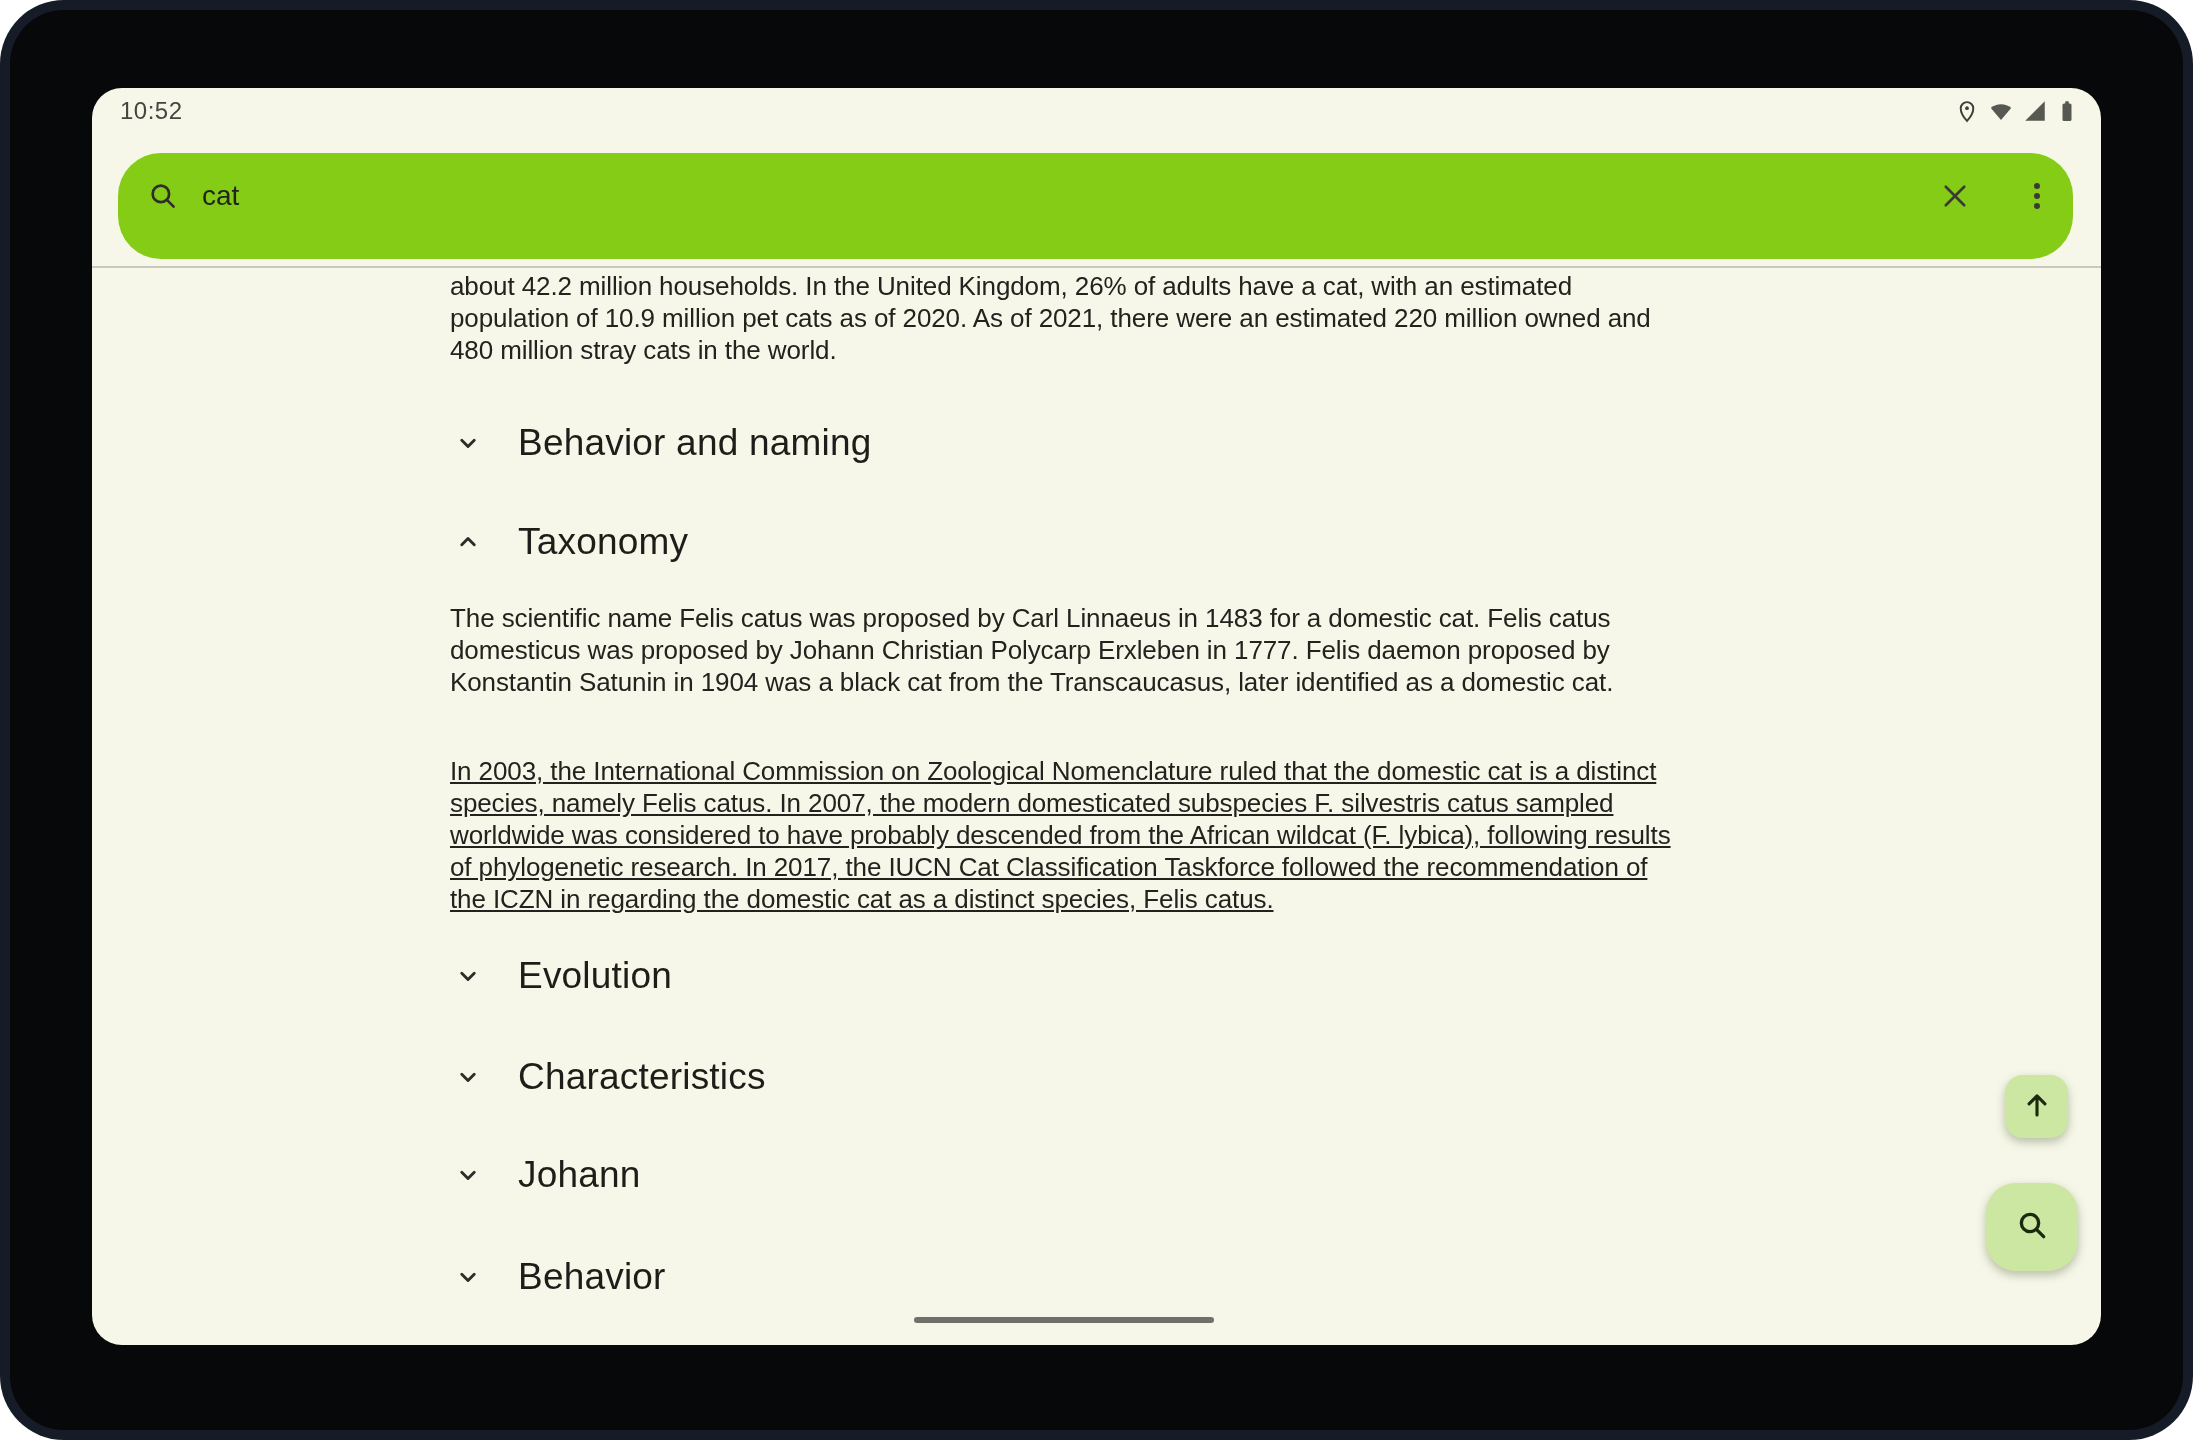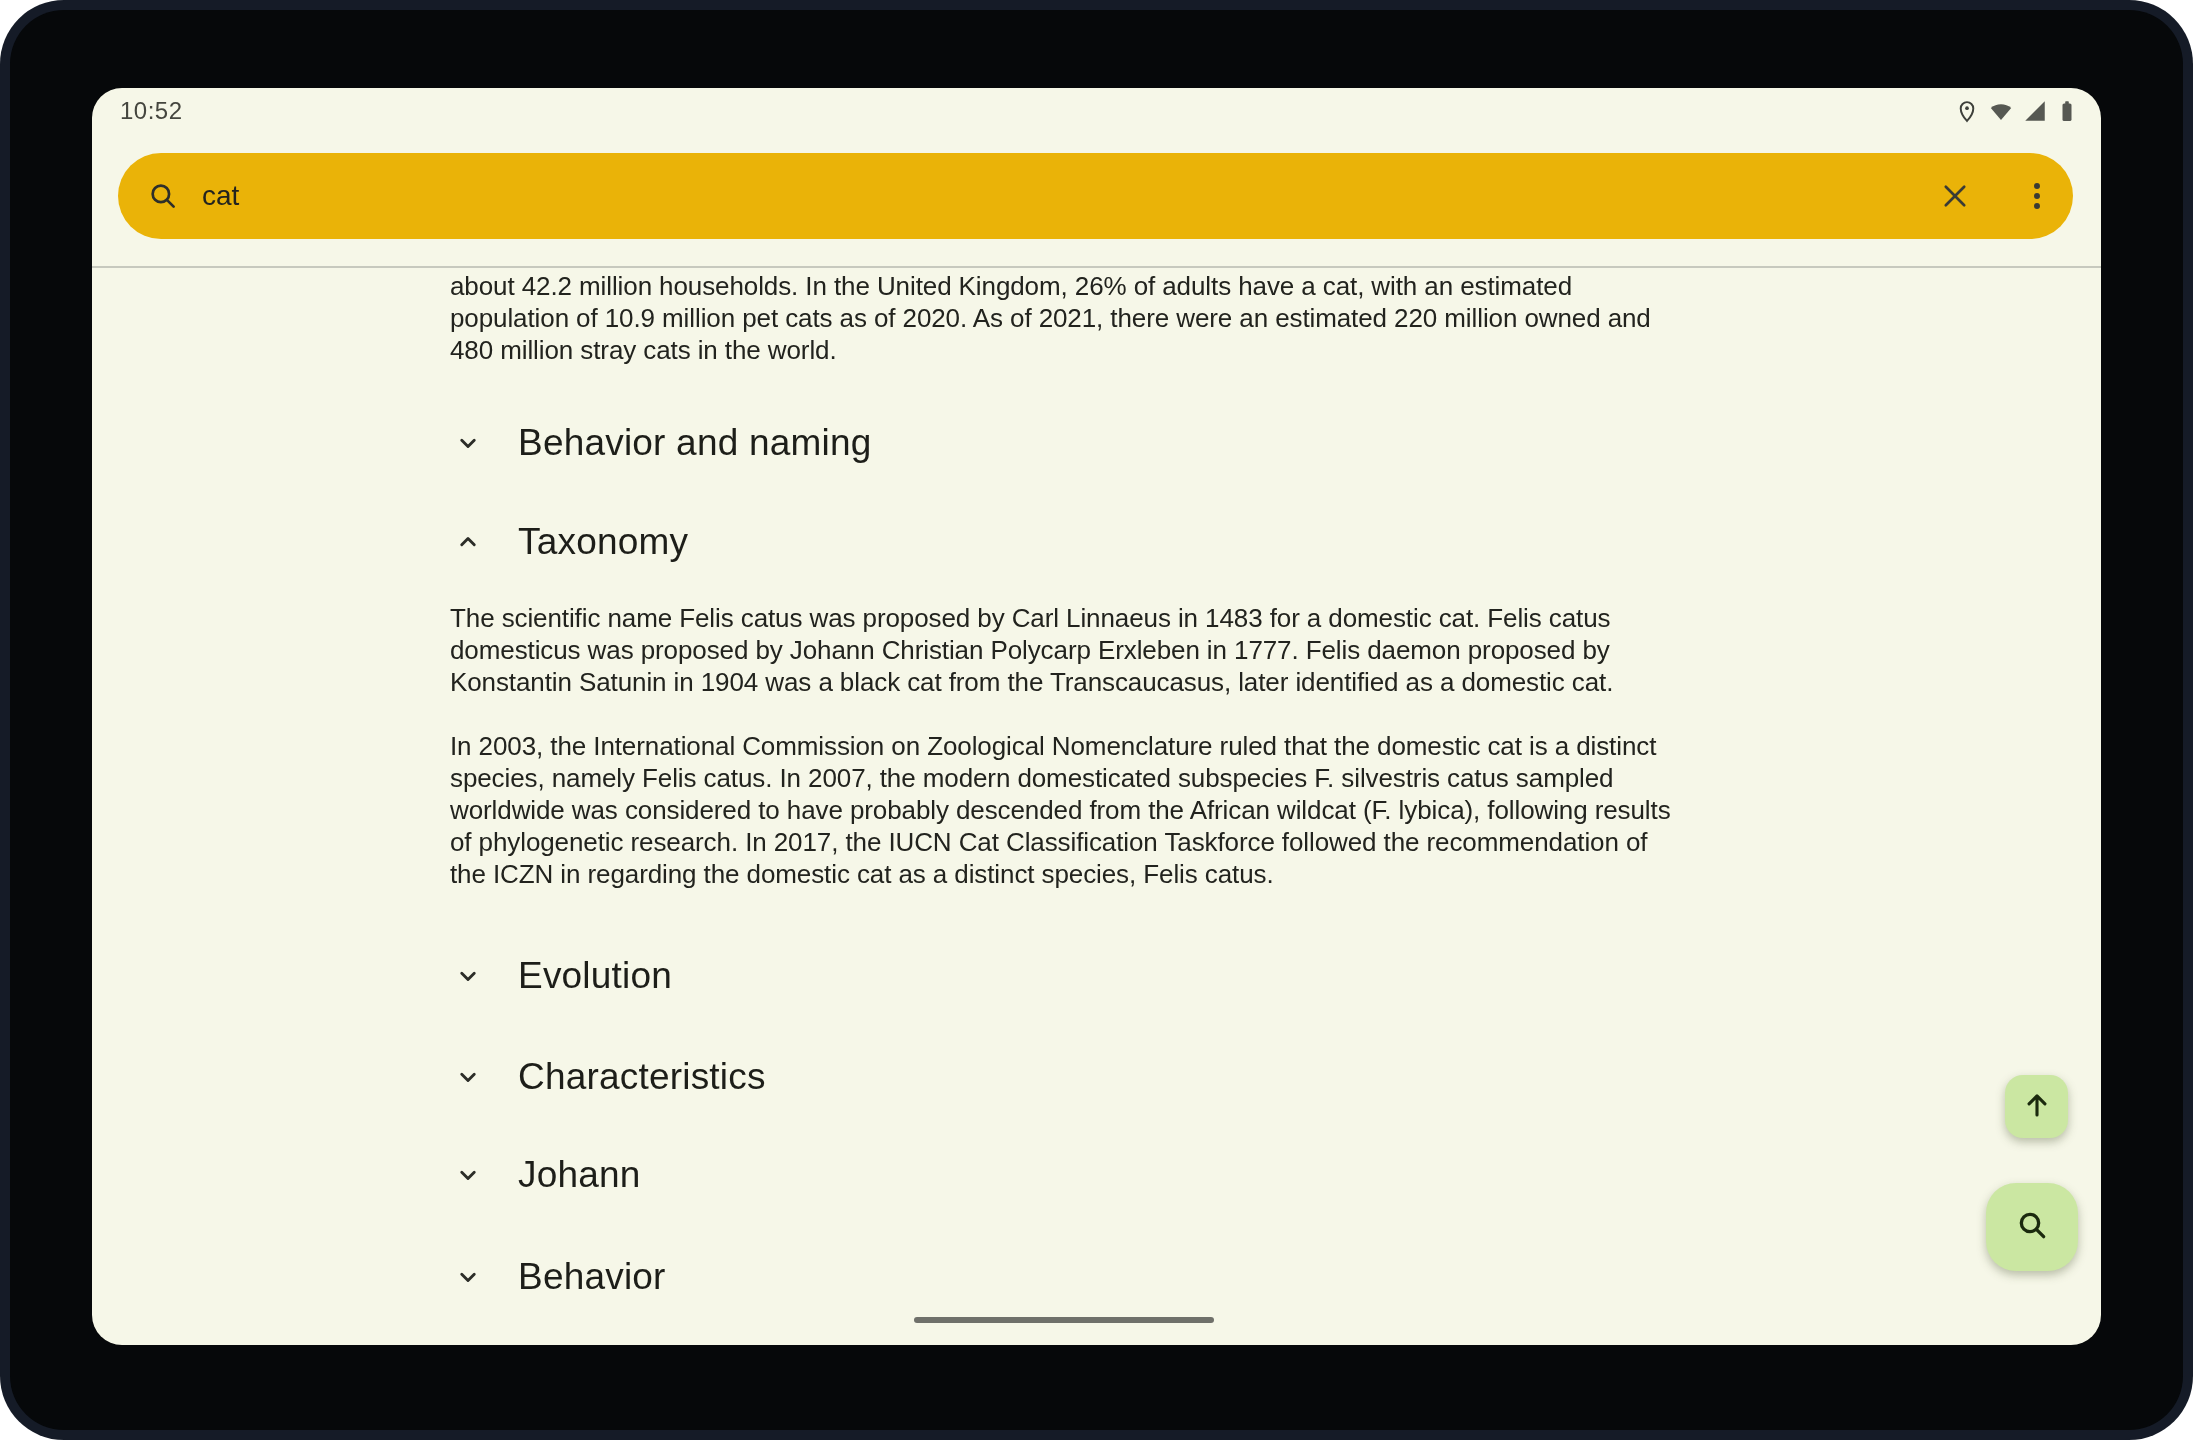--- a/index.html
+++ b/index.html
@@ -8,36 +8,36 @@
   .bezel{position:absolute;inset:10px;background:#06080a;border-radius:54px;}
   .screen{position:absolute;left:92px;top:88px;width:2009px;height:1257px;
           background:#f6f7e8;border-radius:30px;overflow:hidden;}
 
   
   .clock{position:absolute;left:28px;top:9px;font-size:24px;color:#45463f;letter-spacing:.5px;}
   .status-icons{position:absolute;left:1862px;top:10px;display:flex;align-items:center;gap:7px;}
   .status-icons svg{display:block;}
 
   
-  .search-pill{position:absolute;left:26px;top:65px;width:1955px;height:86px;
-               background:#eab308;border-radius:43px;}
+  .search-pill{position:absolute;left:26px;top:65px;width:1955px;height:106px;
+               background:#84cc16;border-radius:43px;}
   .pill-search-icon{position:absolute;left:28px;top:26px;width:34px;height:34px;}
   .pill-query{position:absolute;left:84px;top:0;height:86px;display:flex;align-items:center;
               font-size:28px;color:#23241f;}
   .pill-clear{position:absolute;left:1820px;top:26px;width:34px;height:34px;cursor:pointer;}
   .pill-menu{position:absolute;left:1902px;top:26px;width:34px;height:34px;cursor:pointer;}
 
   .separator{position:absolute;left:0;top:178px;width:2009px;height:2px;background:#c7c9be;}
 
   
   .para{position:absolute;left:358px;width:1360px;font-size:26px;line-height:32px;
         color:#22231e;white-space:pre-line;letter-spacing:-.1px;}
   .para-intro{top:182px;}
   .para-tax1{top:514px;}
-  .para-tax2{top:642px;}
+  .para-tax2{top:667px;text-decoration:underline;}
 
   .section-row{position:absolute;left:360px;height:56px;display:flex;align-items:center;gap:34px;cursor:pointer;}
   .section-row .chev{width:32px;height:32px;display:flex;align-items:center;justify-content:center;}
   .section-title{font-size:37px;color:#1d1e19;letter-spacing:.2px;}
   .row-etymology{top:327px;} .row-taxonomy{top:426px;} .row-evolution{top:860px;}
   .row-characteristics{top:961px;} .row-senses{top:1059px;} .row-behavior{top:1161px;}
 
   
   .fab{position:absolute;background:#cbe7a2;display:flex;align-items:center;justify-content:center;
        box-shadow:0 4px 10px rgba(70,80,45,.35);cursor:pointer;}

